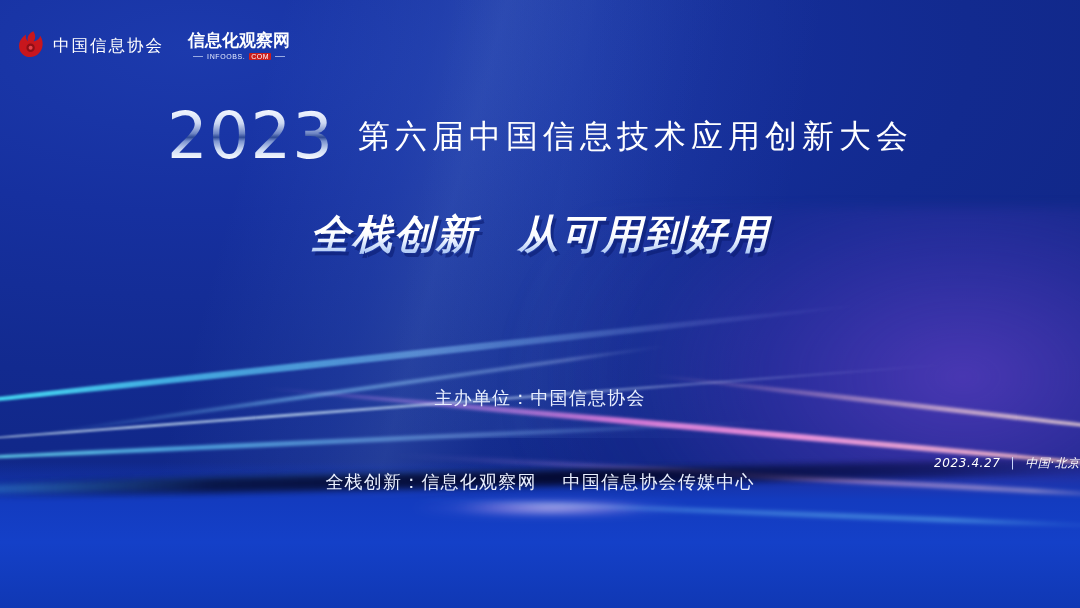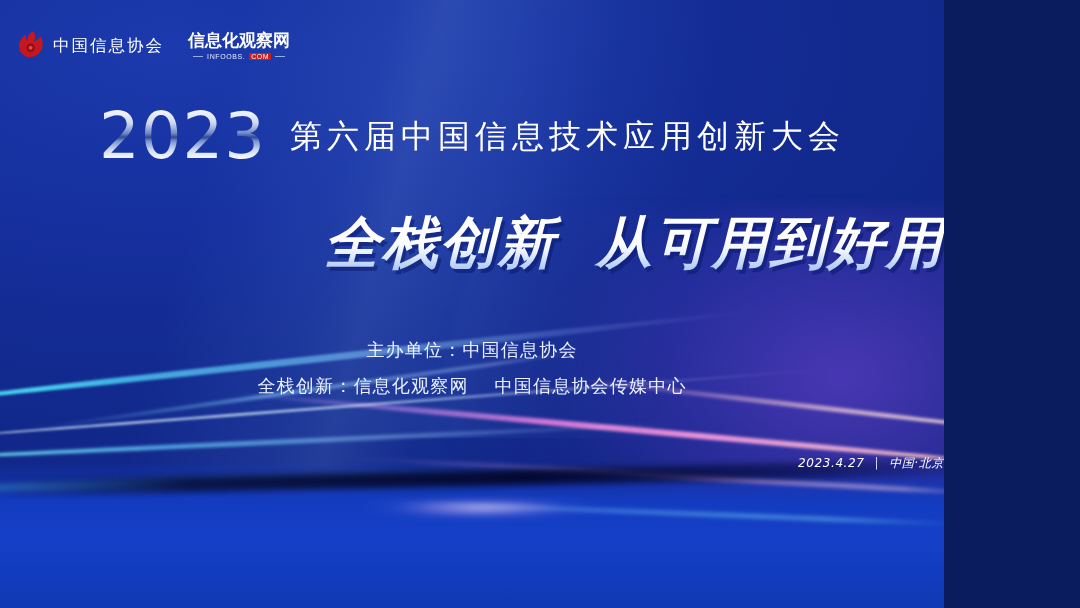--- a/index.html
+++ b/index.html
@@ -6,21 +6,21 @@
     margin: 0;
     padding: 0;
     background: #0b1c5e;
   }
   body {
     font-family: "Liberation Sans", "DejaVu Sans", sans-serif;
   }
 
   .poster {
     position: relative;
-    width: 944px;
+    width: 1080px;
     height: 608px;
     overflow: hidden;
     background: #14299a;
   }
 
   
   .bg-base {
     position: absolute;
     inset: 0;
     background:
@@ -282,23 +282,23 @@
     z-index: 6;
     font-family: "Liberation Serif", "DejaVu Serif", serif;
   }
   .title-en-inner { font-family: "Liberation Sans", sans-serif; }
 
   
   .slogan {
     position: absolute;
     left: 0; right: 0;
     top: 212px;
-    text-align: right;
-    z-index: 6;
-    font-size: 56px;
+    text-align: center;
+    z-index: 6;
+    font-size: 40px;
     line-height: 1.12;
     font-weight: bold;
     font-style: italic;
     letter-spacing: 2px;
     white-space: nowrap;
     font-family: "DejaVu Sans", "Liberation Sans", sans-serif;
     background: linear-gradient(180deg, #ffffff 0%, #ffffff 42%, #eef4ff 62%, #b9d0f7 86%, #9dbdf2 100%);
     -webkit-background-clip: text;
     background-clip: text;
     color: transparent;
@@ -315,20 +315,21 @@
     text-align: center;
     z-index: 6;
   }
   .org-line {
     color: #eaf0ff;
     font-size: 18px;
     letter-spacing: 1.2px;
     line-height: 2.0;
     white-space: nowrap;
     font-family: "DejaVu Sans", "Liberation Sans", sans-serif;
+    margin-top: 48px;
   }
   .org-line .sep { display: inline-block; width: 26px; }
 
   
   .footer {
     position: absolute;
     left: 0; right: 0;
     top: 455px;
     text-align: right;
     z-index: 6;

